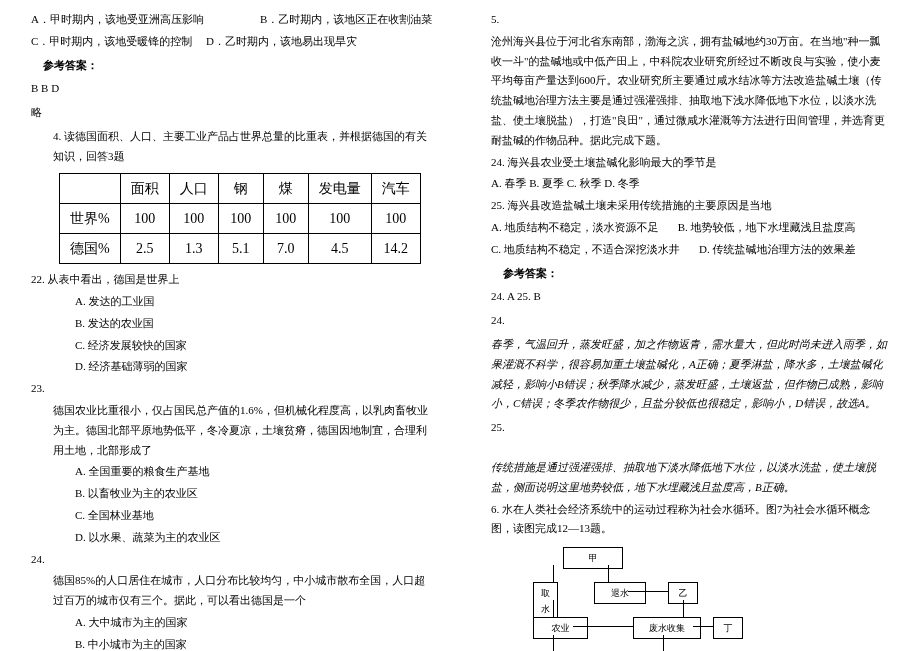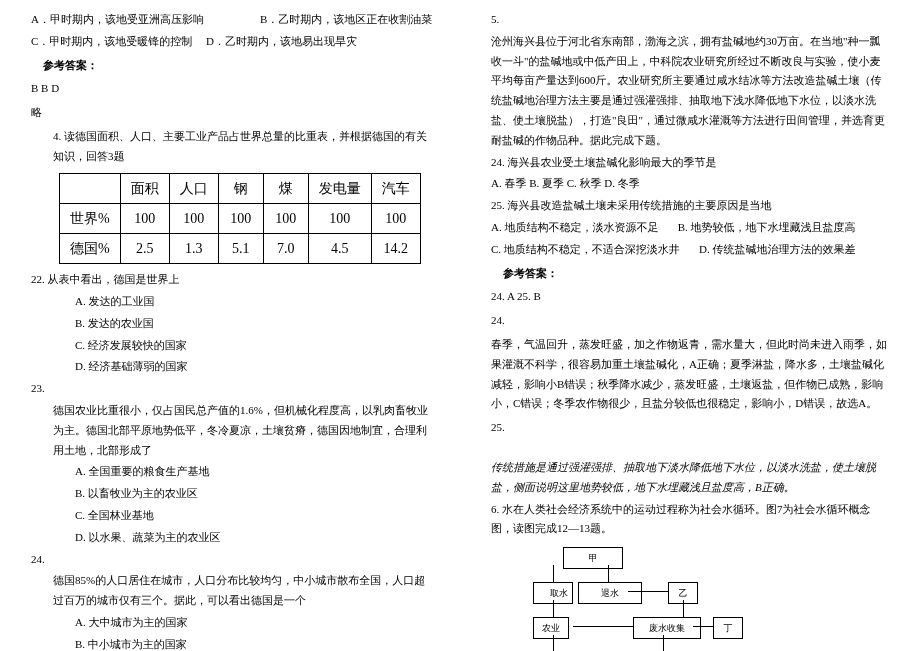--- a/index.html
+++ b/index.html
@@ -134,31 +134,31 @@
     <span>A.  地质结构不稳定，淡水资源不足</span>&nbsp;&nbsp;&nbsp;&nbsp;&nbsp;&nbsp;
     <span>B.  地势较低，地下水埋藏浅且盐度高</span>
   </div>
   <div class="line">
     <span>C.  地质结构不稳定，不适合深挖淡水井</span>&nbsp;&nbsp;&nbsp;&nbsp;&nbsp;&nbsp;
     <span>D.  传统盐碱地治理方法的效果差</span>
   </div>
   <div class="line bold" style="margin-top:4px;">参考答案：</div>
   <div class="line" style="margin-top:4px;">24. A    25. B</div>
   <div class="line" style="margin-top:4px;">24.</div>
-  <div class="line" style="margin-top:4px;">春季，气温回升，蒸发旺盛，加之作物返青，需水量大，但此时尚未进入雨季，如果灌溉不科学，很容易加重土壤盐碱化，A正确；夏季淋盐，降水多，土壤盐碱化减轻，影响小B错误；秋季降水减少，蒸发旺盛，土壤返盐，但作物已成熟，影响小，C错误；冬季农作物很少，且盐分较低也很稳定，影响小，D错误，故选A。</div>
+  <div class="line" style="margin-top:4px;font-style:italic;">春季，气温回升，蒸发旺盛，加之作物返青，需水量大，但此时尚未进入雨季，如果灌溉不科学，很容易加重土壤盐碱化，A正确；夏季淋盐，降水多，土壤盐碱化减轻，影响小B错误；秋季降水减少，蒸发旺盛，土壤返盐，但作物已成熟，影响小，C错误；冬季农作物很少，且盐分较低也很稳定，影响小，D错误，故选A。</div>
   <div class="line" style="margin-top:4px;">25.</div>
   <div class="line" style="margin-top:20px;font-style:italic;">传统措施是通过强灌强排、抽取地下淡水降低地下水位，以淡水洗盐，使土壤脱盐，侧面说明这里地势较低，地下水埋藏浅且盐度高，B正确。</div>
   <div class="line">6. 水在人类社会经济系统中的运动过程称为社会水循环。图7为社会水循环概念图，读图完成12—13题。</div>
 
   <div class="diagram">
     <div class="box" style="left:50px; top:0; width:60px;">甲</div>
-    <div class="box" style="left:20px; top:35px; width:40px;text-align:right;">取水</div>
-    <div class="box" style="left:65px; top:35px; width:64px;">退水</div>
+    <div class="box" style="left:20px; top:35px; width:25px;">取水</div>
+    <div class="box" style="left:81px; top:35px; width:52px;">退水</div>
     <div class="box" style="left:155px; top:35px; width:30px;">乙</div>
-    <div class="box" style="left:20px; top:70px; width:36px;">农业</div>
+    <div class="box" style="left:20px; top:70px; width:55px;">农业</div>
     <div class="box" style="left:120px; top:70px; width:68px;">废水收集</div>
     <div class="box" style="left:200px; top:70px; width:30px;">丁</div>
     <div class="box" style="left:20px; top:105px; width:40px;">配水</div>
     <div class="box" style="left:130px; top:105px; width:40px;">用水</div>
 
     <div class="arrow-line" style="left:40px; top:18px; width:1px; height:17px;"></div>
     <div class="arrow-line" style="left:95px; top:18px; width:1px; height:17px;"></div>
     <div class="arrow-line" style="left:40px; top:53px; width:1px; height:17px;"></div>
     <div class="arrow-line" style="left:40px; top:88px; width:1px; height:17px;"></div>
     <div class="arrow-line" style="left:115px; top:44px; width:40px; height:1px;"></div>

